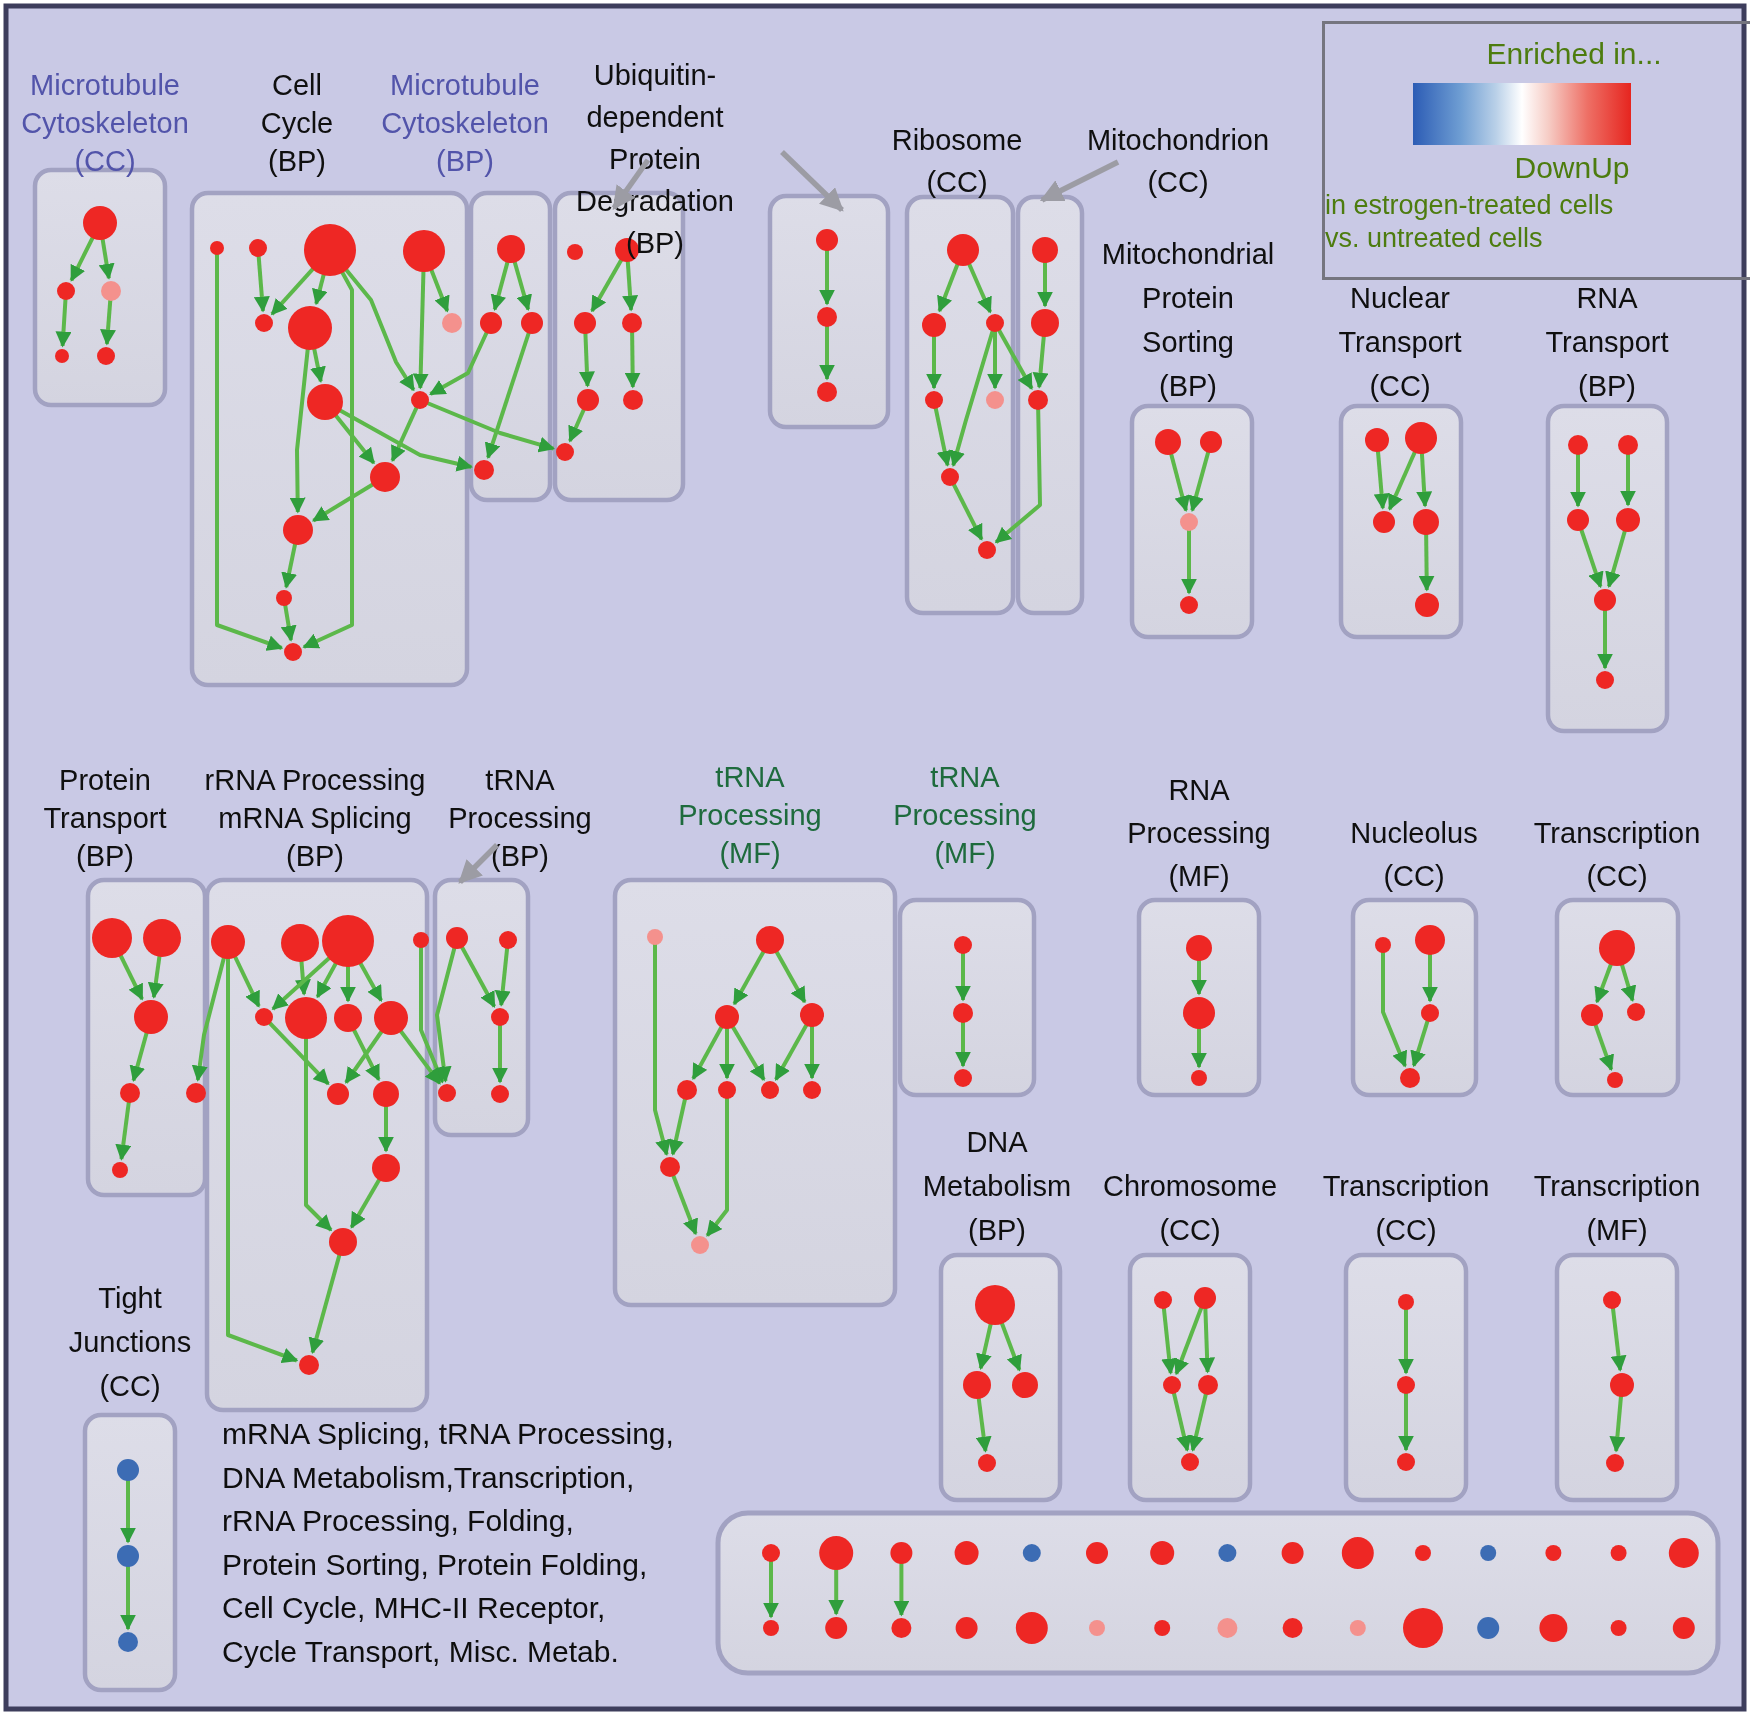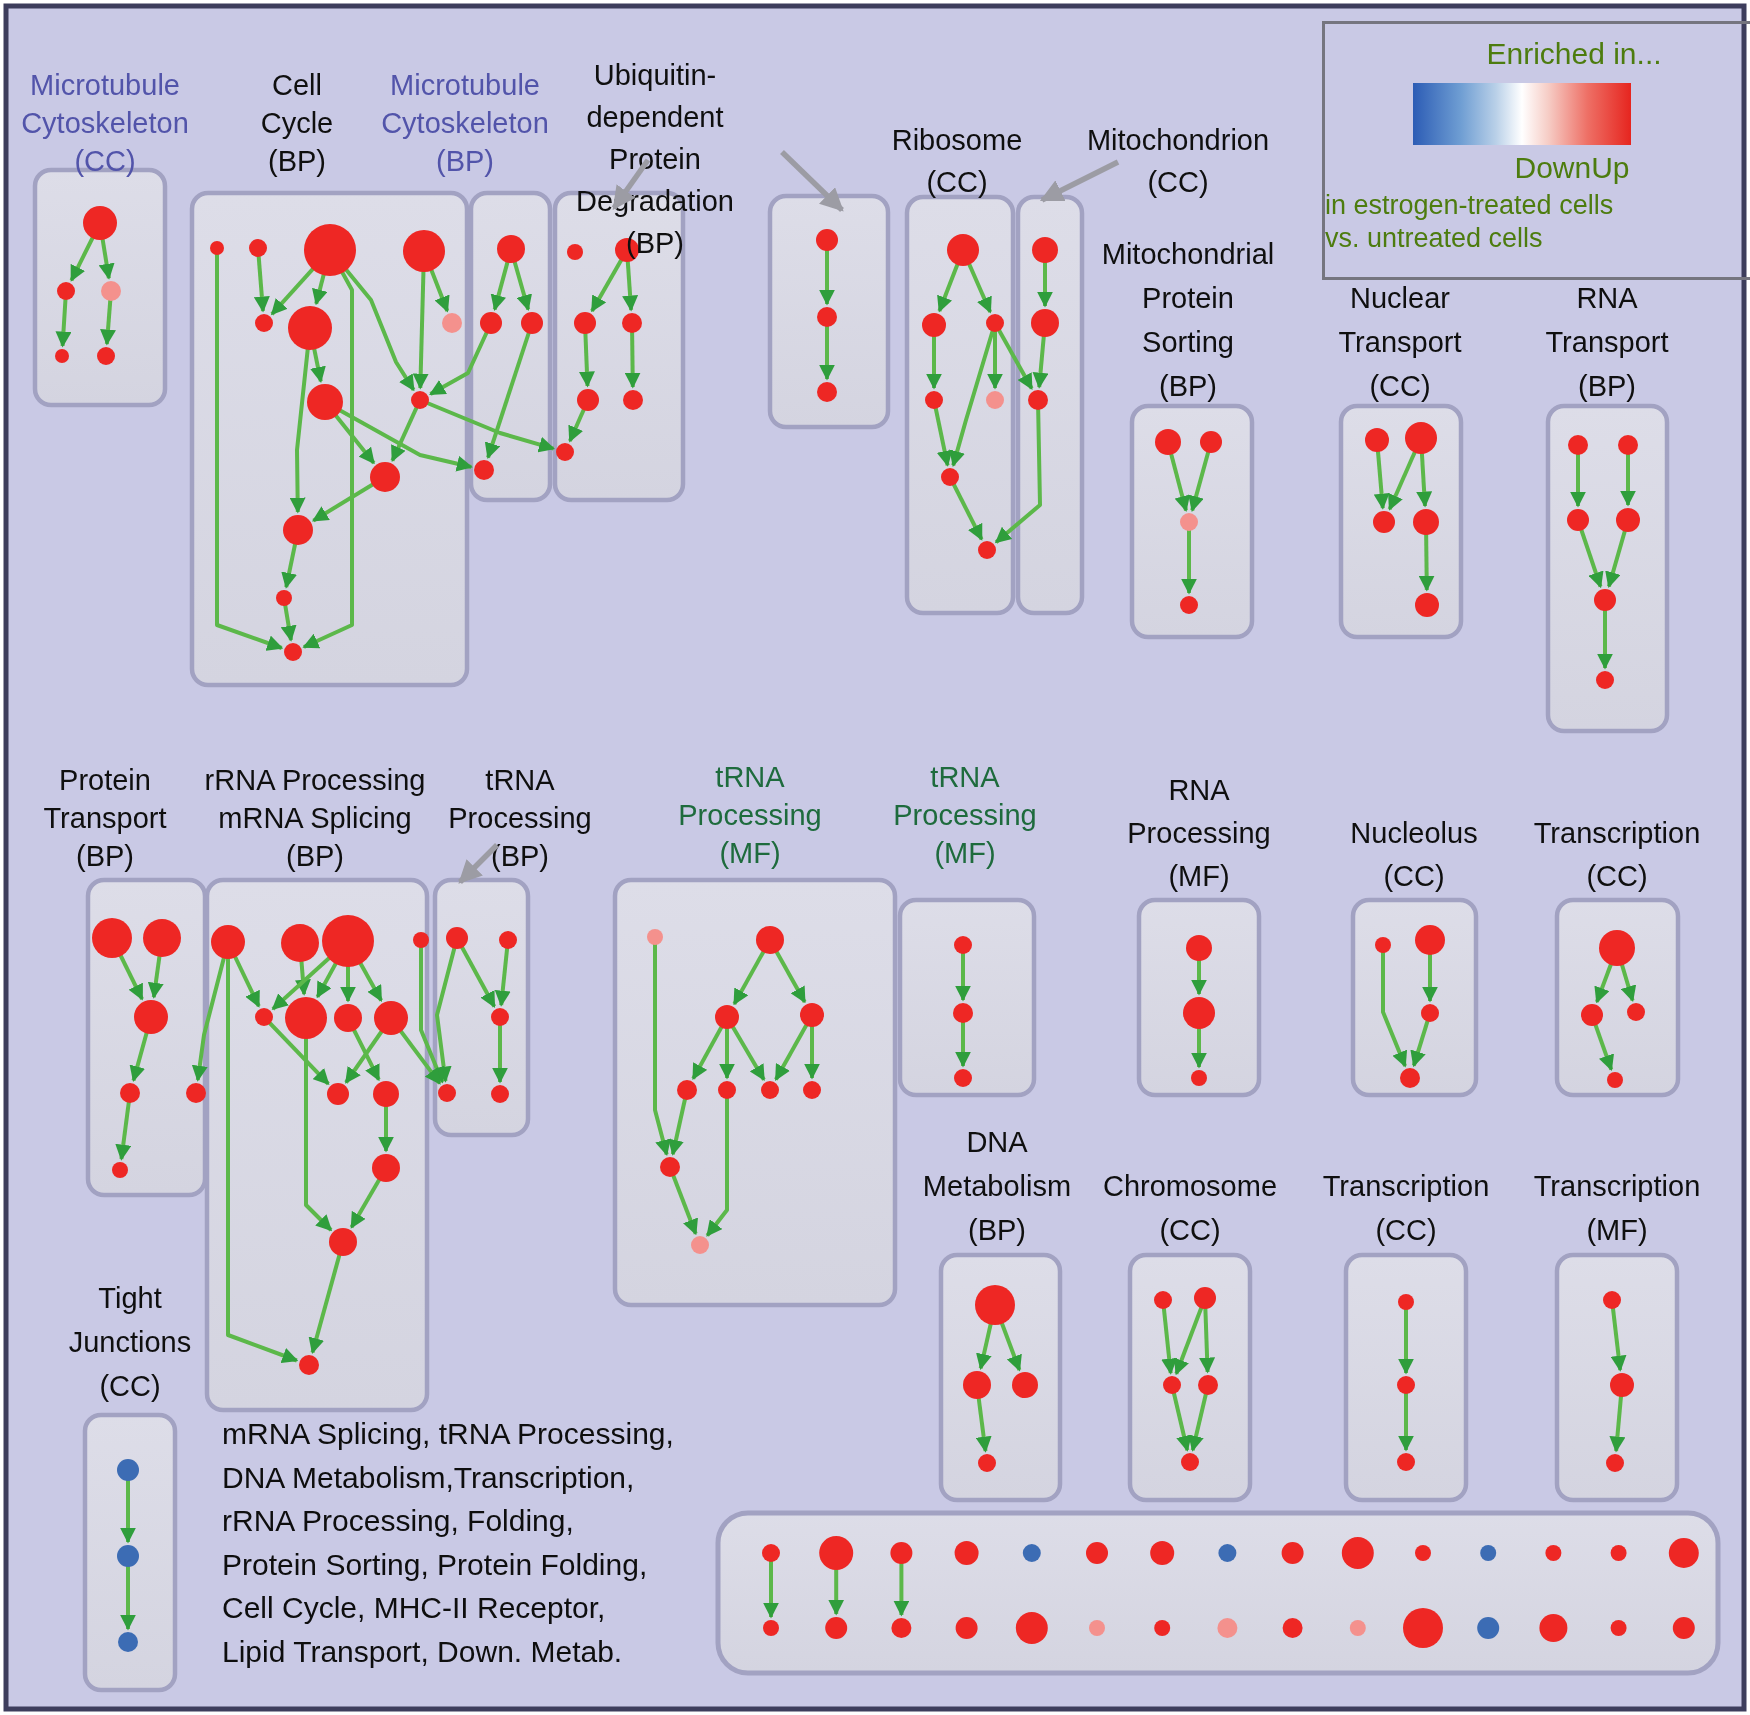--- a/index.html
+++ b/index.html
@@ -419,15 +419,15 @@
       <div>vs. untreated cells</div>
     </div>
   </div>
 
   <div class="note">
     <div>mRNA Splicing, tRNA Processing,</div>
     <div>DNA Metabolism,Transcription,</div>
     <div>rRNA Processing, Folding,</div>
     <div>Protein Sorting, Protein Folding,</div>
     <div>Cell Cycle, MHC-II Receptor,</div>
-    <div>Lipid Transport, Down. Metab.</div>
+    <div>Cycle Transport, Misc. Metab.</div>
   </div>
 </div>
 
 </body></html>

